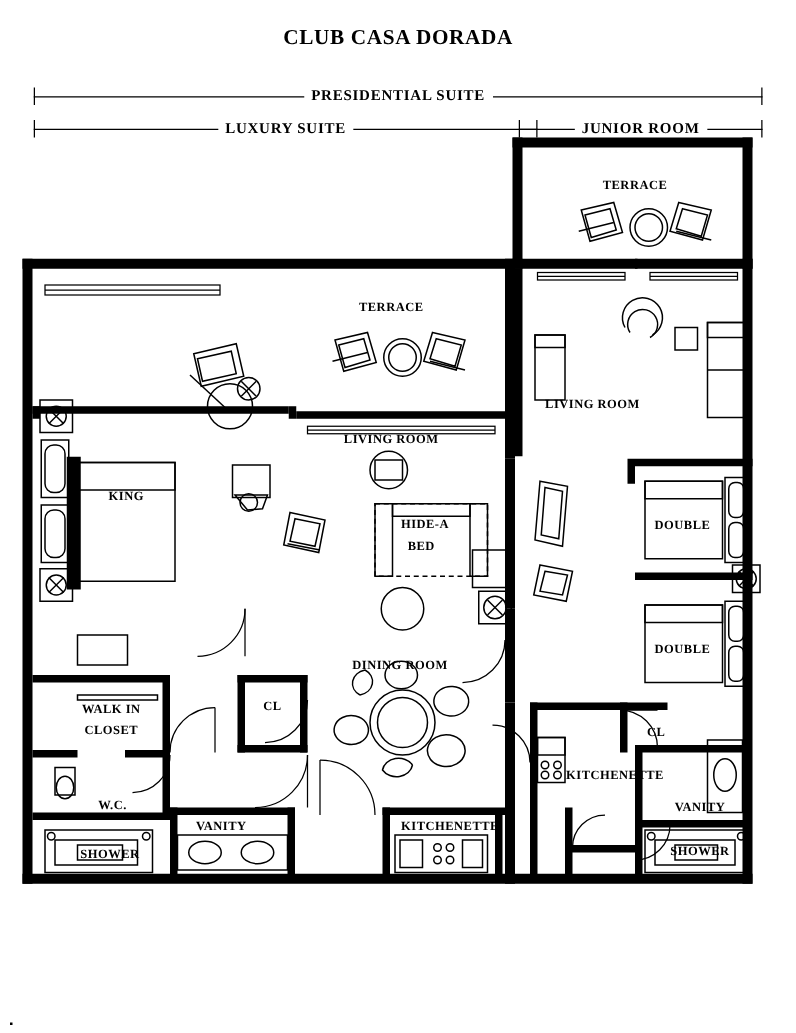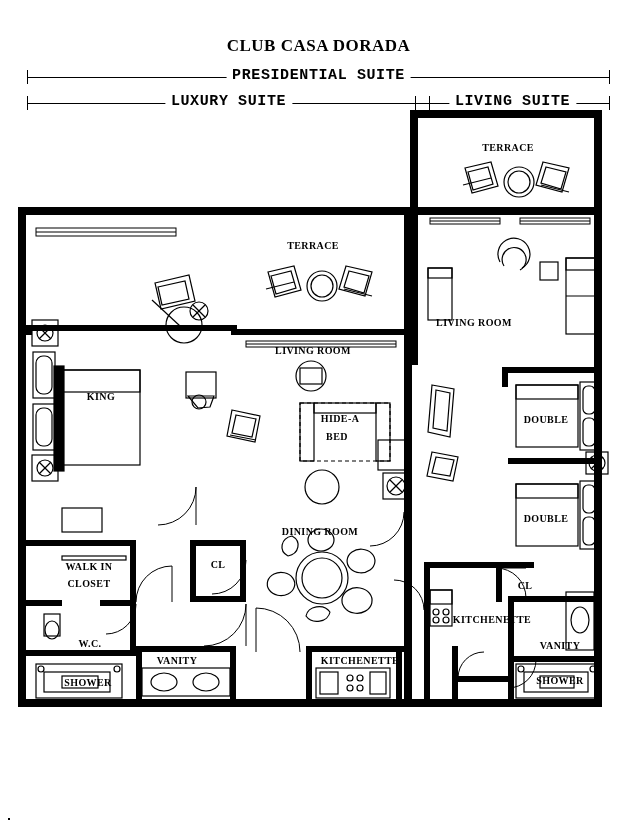--- a/index.html
+++ b/index.html
@@ -15,21 +15,21 @@
     position: relative;
     overflow: hidden;
   }
   #page {
     position: relative;
     width: 637px;
     height: 826px;
   }
   .title {
     position: absolute;
-    top: 36px;
+    top: 20px;
     left: 0;
     width: 637px;
     text-align: center;
     font-family: "Liberation Serif", serif;
     font-weight: bold;
     font-size: 17px;
     letter-spacing: 0.5px;
     font-variant: small-caps;
   }
   
@@ -54,27 +54,26 @@
   }
   .dimbar .cap.l { left: 0; }
   .dimbar .cap.r { right: 0; }
   .dimbar .lbl {
     position: absolute;
     top: -1px;
     left: 50%;
     transform: translateX(-50%);
     background: #fff;
     padding: 0 6px;
-    font-size: 15px;
+    font-size: 12px;
     font-weight: bold;
     font-variant: small-caps;
     letter-spacing: 0.6px;
     white-space: nowrap;
     line-height: 14px;
-    font-family: Liberation Mono, monospace;
   }
   #plan {
     position: absolute;
     left: 0;
     top: 0;
   }
   .rlabel {
     font-family: "Liberation Serif", serif;
     font-weight: bold;
     font-size: 10px;
@@ -108,21 +107,21 @@
     <div class="line"></div>
     <div class="cap l"></div>
     <div class="cap r"></div>
     <div class="lbl">LUXURY SUITE</div>
   </div>
 
   <div class="dimbar" style="left:415px; top:96px; width:195px;">
     <div class="line"></div>
     <div class="cap l"></div>
     <div class="cap r"></div>
-    <div class="lbl">LIVING SUITE</div>
+    <div class="lbl">JUNIOR ROOM</div>
   </div>
 
   <svg id="plan" width="637" height="826" viewBox="0 0 637 826">
     <g fill="none" stroke="#000" stroke-width="1">
 
       <g fill="#000" stroke="none">
 
         <rect x="410" y="110" width="8" height="105"></rect>
         <rect x="410" y="110" width="192" height="8"></rect>
         <rect x="594" y="110" width="8" height="105"></rect>

